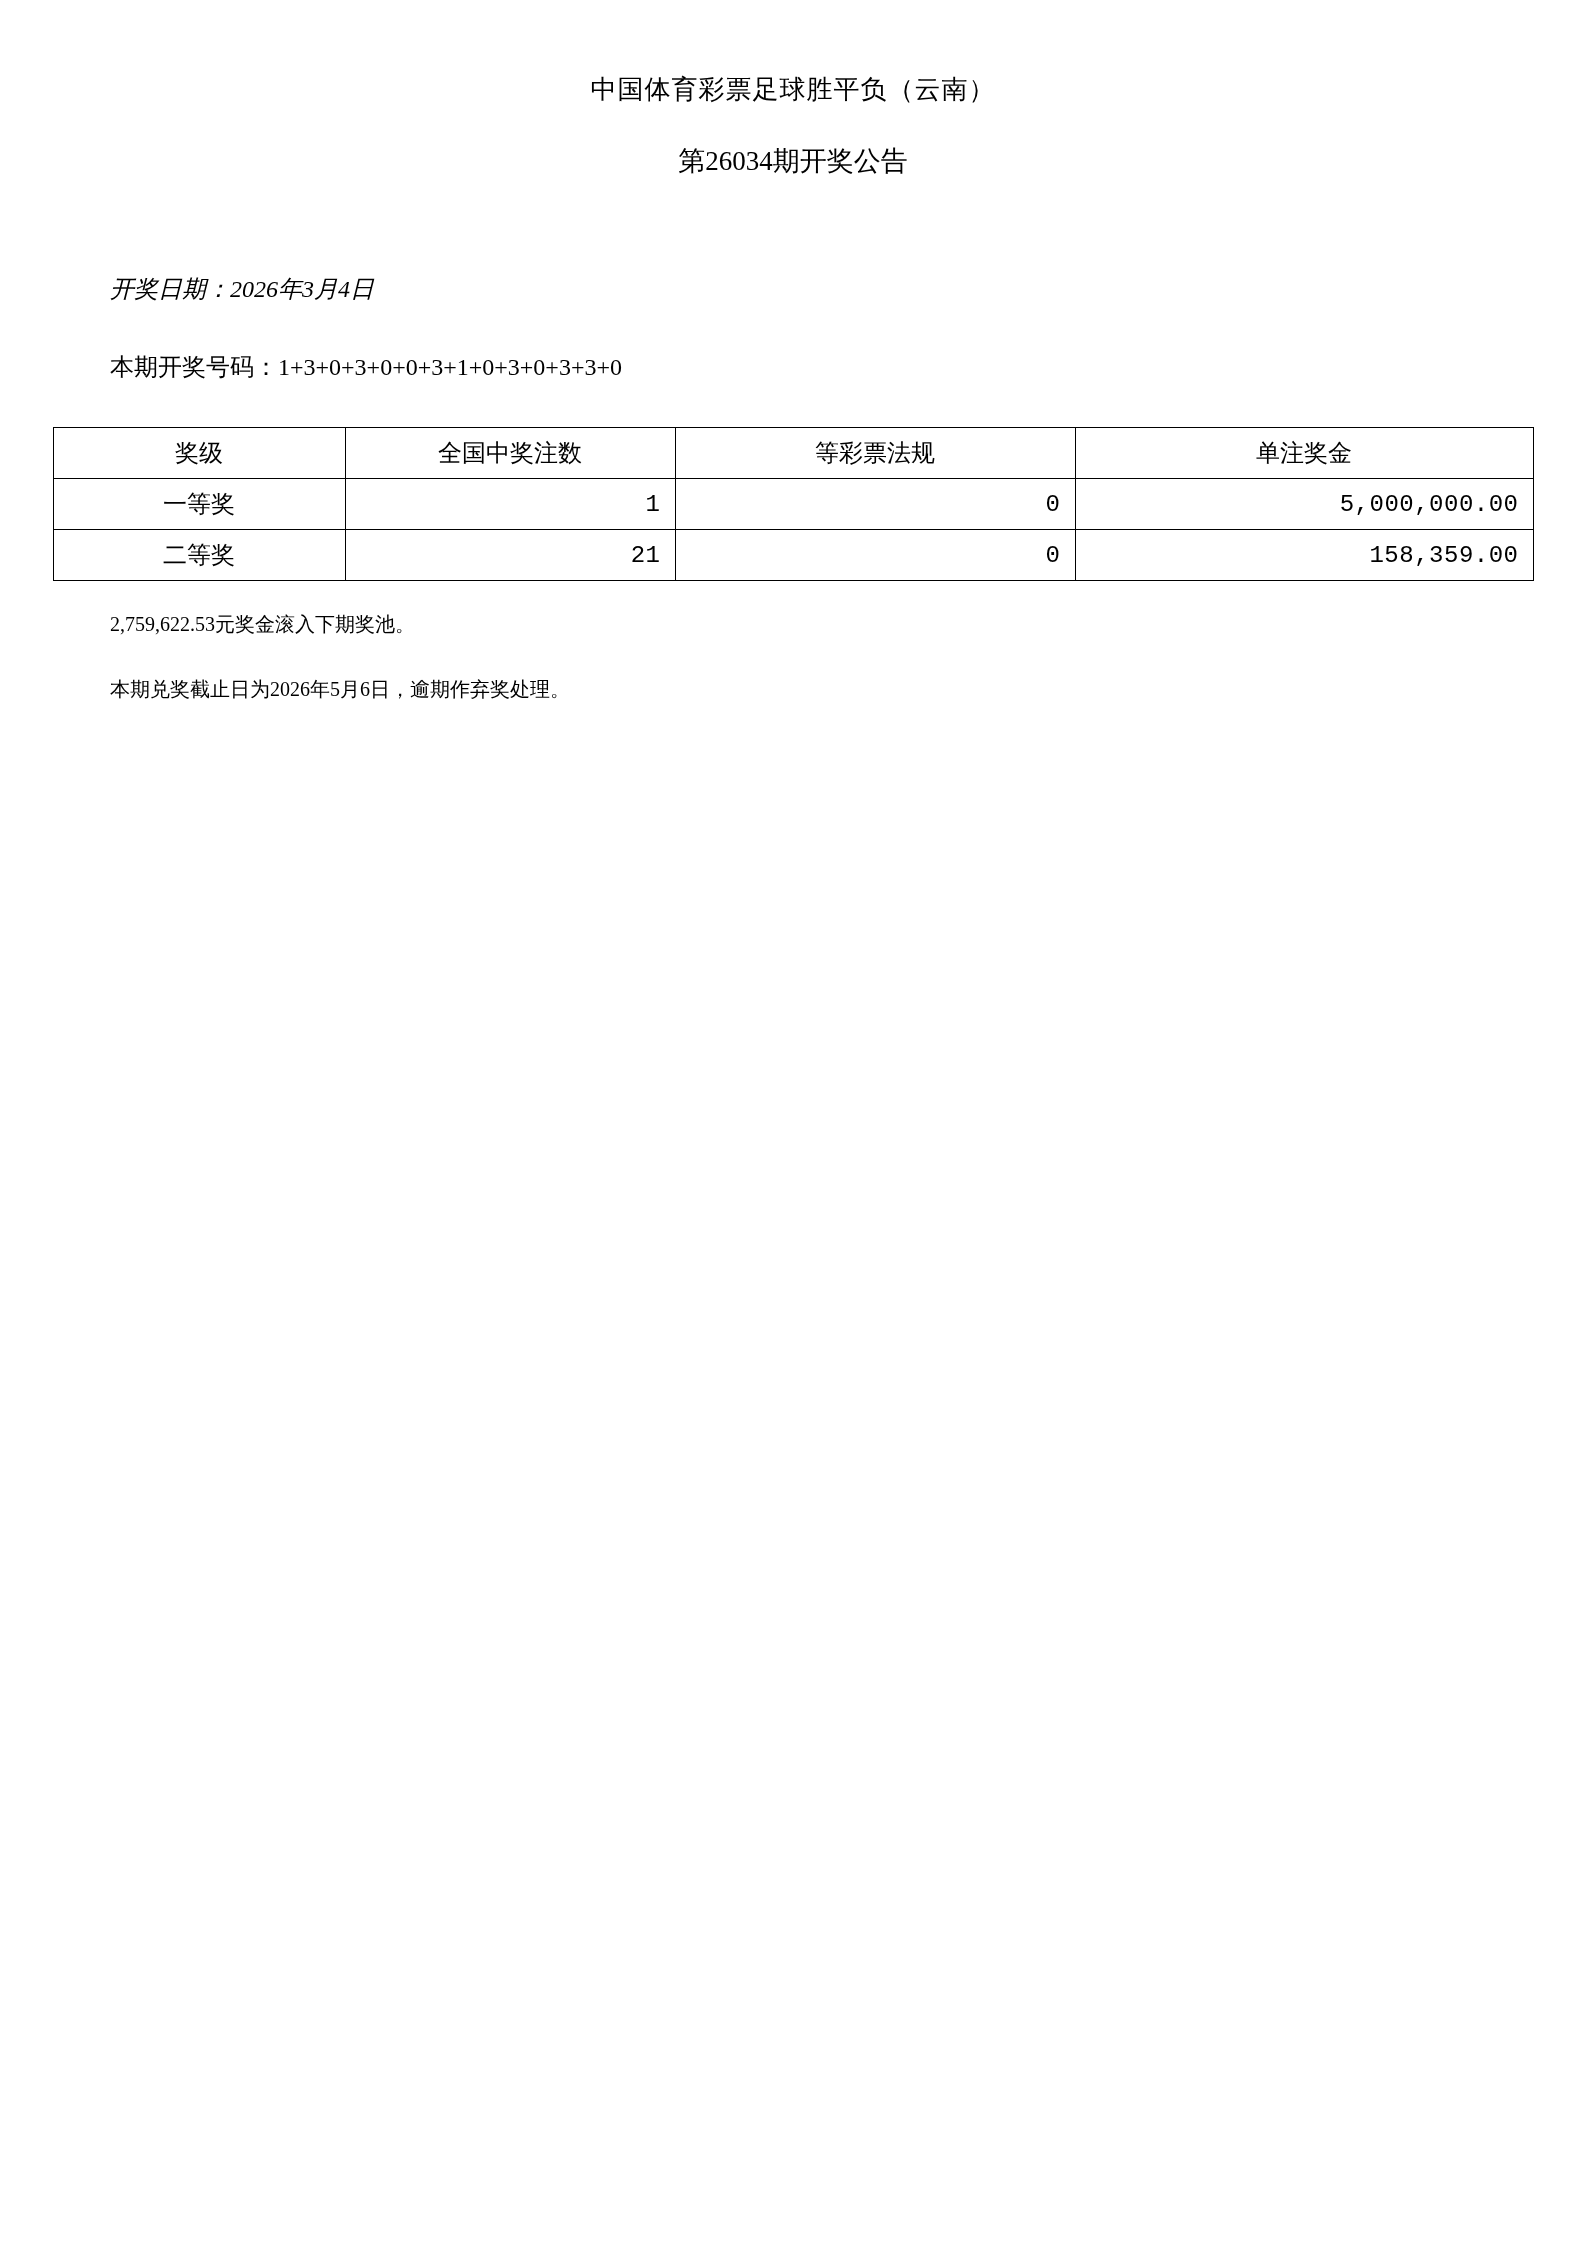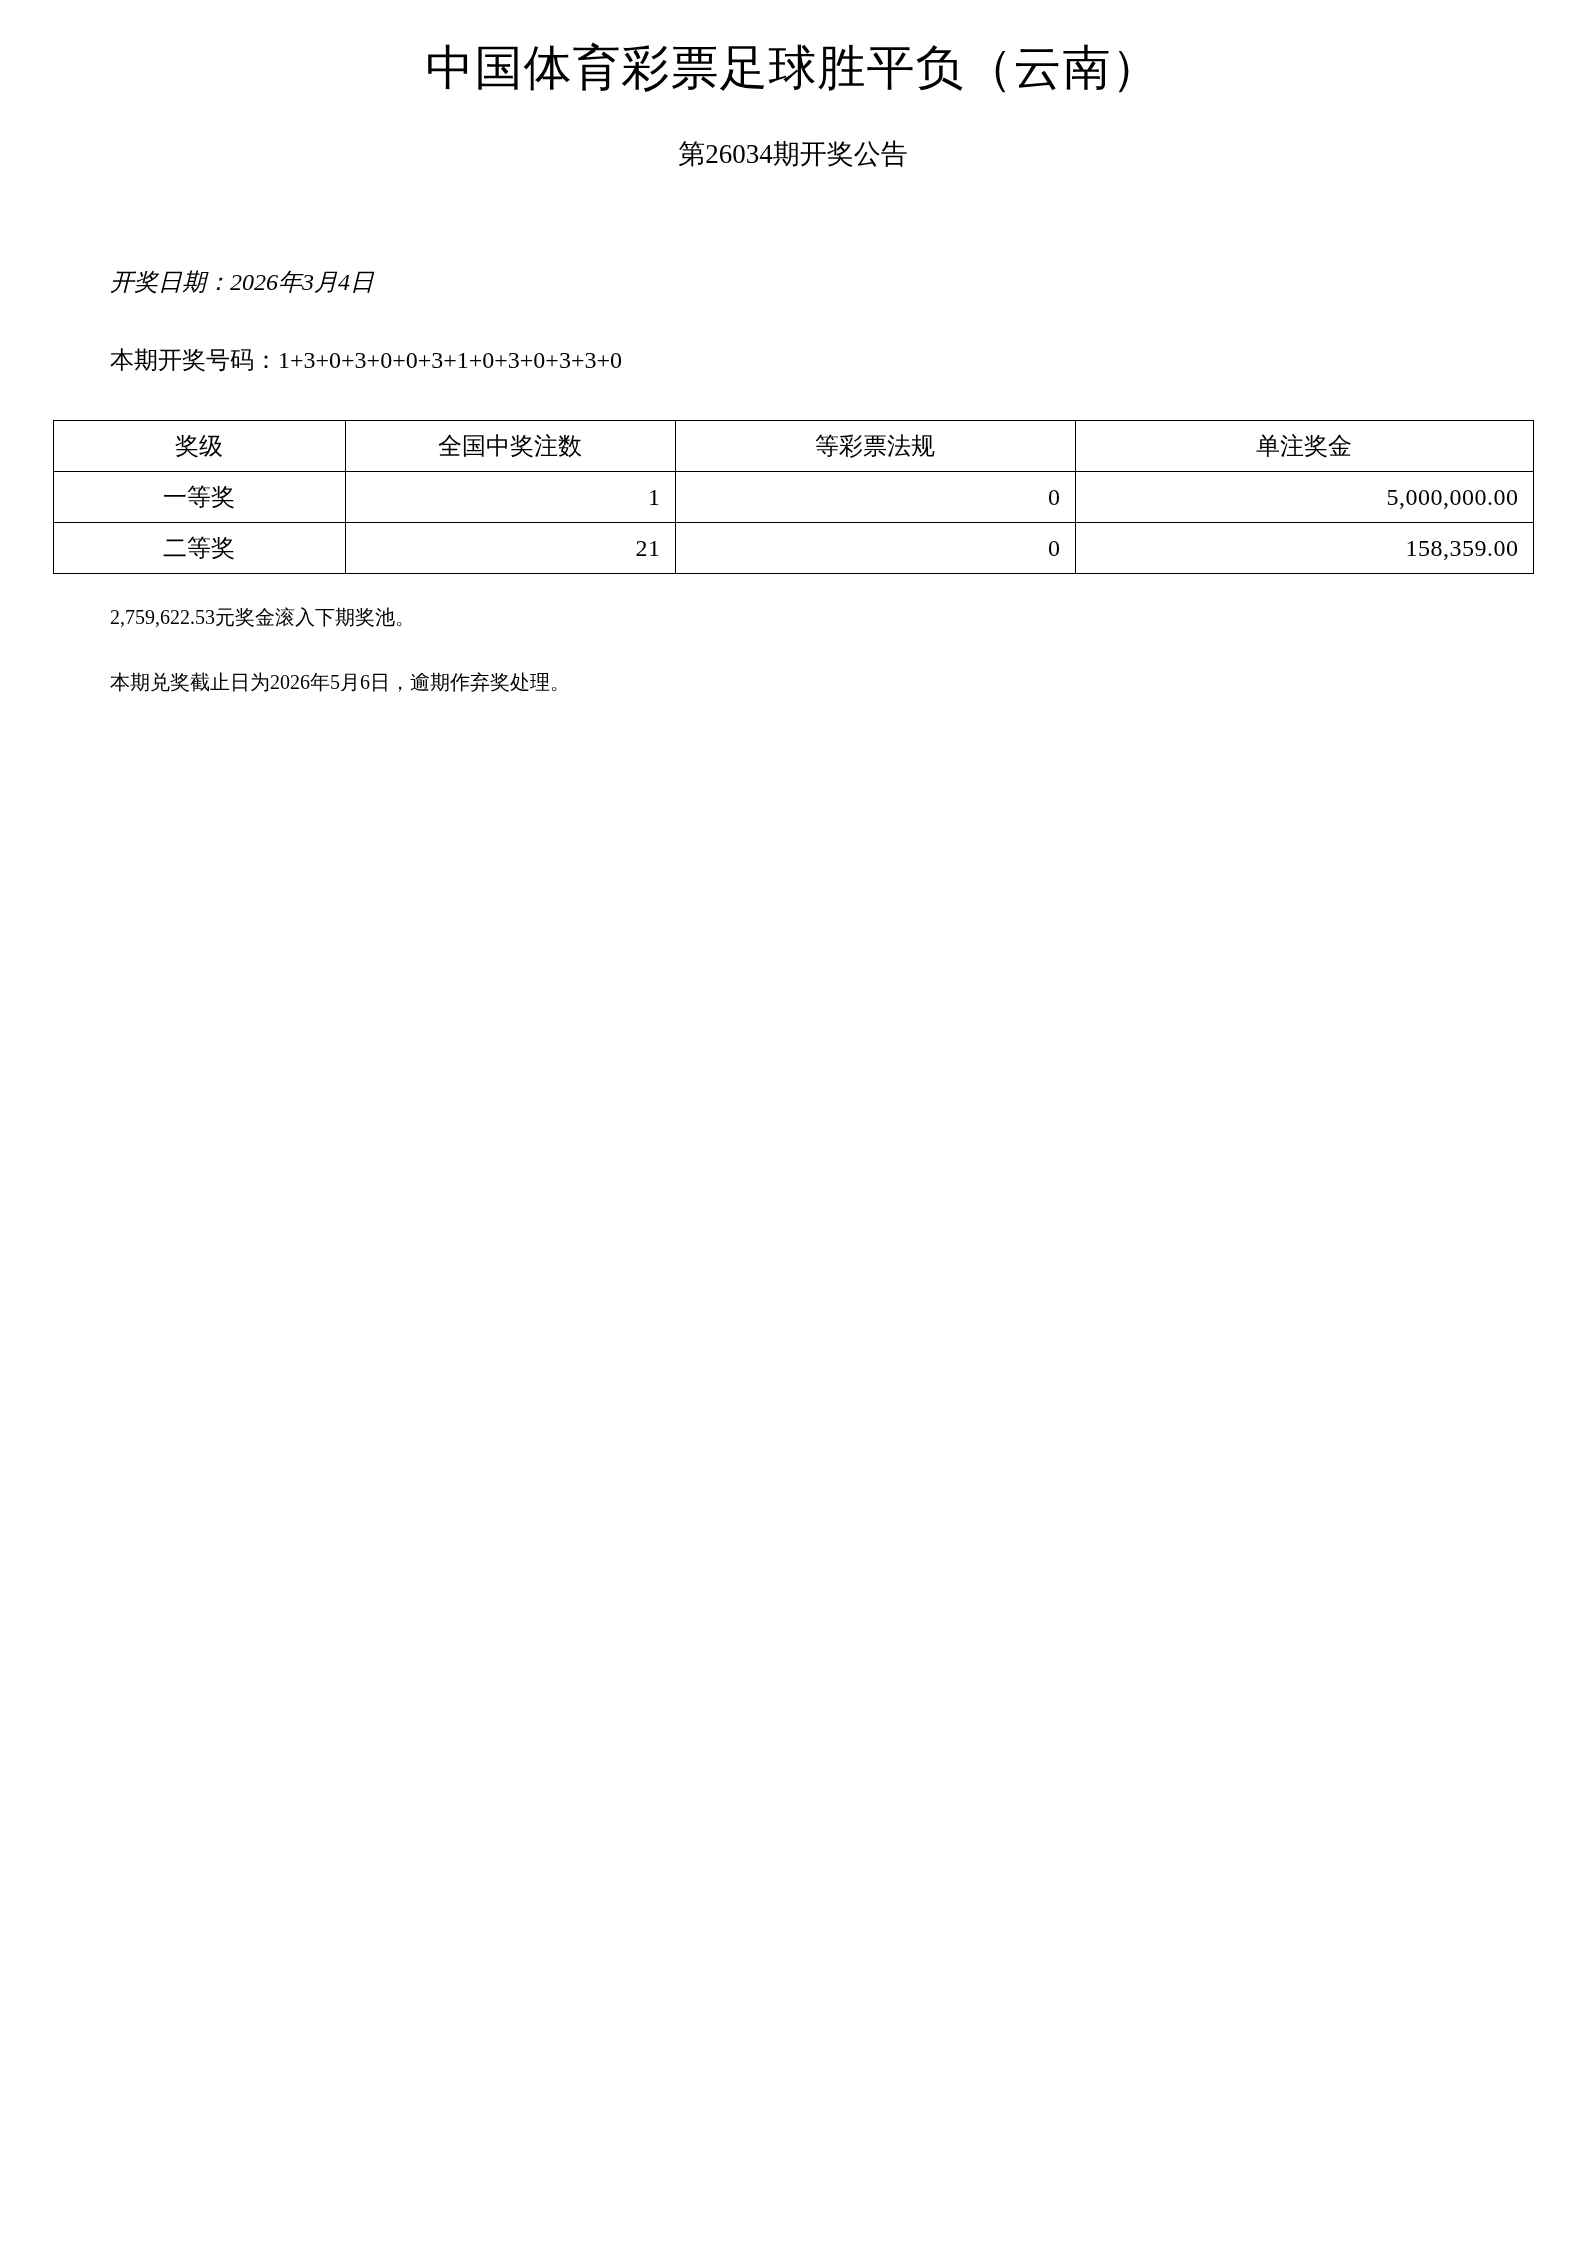--- a/index.html
+++ b/index.html
@@ -17,23 +17,23 @@
   }
   .page {
     position: relative;
     width: 1586px;
     height: 2242px;
     padding: 0;
     box-sizing: border-box;
   }
   .title {
     text-align: center;
-    font-size: 48px;
+    font-size: 26px;
     letter-spacing: 1px;
-    margin-top: 36px;
+    margin-top: 72px;
     font-weight: normal;
     font-family: "Liberation Serif", "DejaVu Serif", serif;
   }
   .subtitle {
     text-align: center;
     font-size: 27px;
     margin-top: 36px;
     font-weight: normal;
   }
   .body-block {
@@ -54,20 +54,21 @@
     width: 1480px;
     margin: 42px auto 0 auto;
     table-layout: fixed;
   }
   table.prize th, table.prize td {
     border: 1px solid #000000;
     font-size: 24px;
     font-weight: normal;
     height: 46px;
     padding: 2px 14px;
+    font-family: Liberation Mono, monospace;
   }
   table.prize th {
     text-align: center;
   }
   col.c1 { width: 292px; }
   col.c2 { width: 330px; }
   col.c3 { width: 400px; }
   col.c4 { width: 458px; }
   td.center { text-align: center; }
   td.right { text-align: right; }

